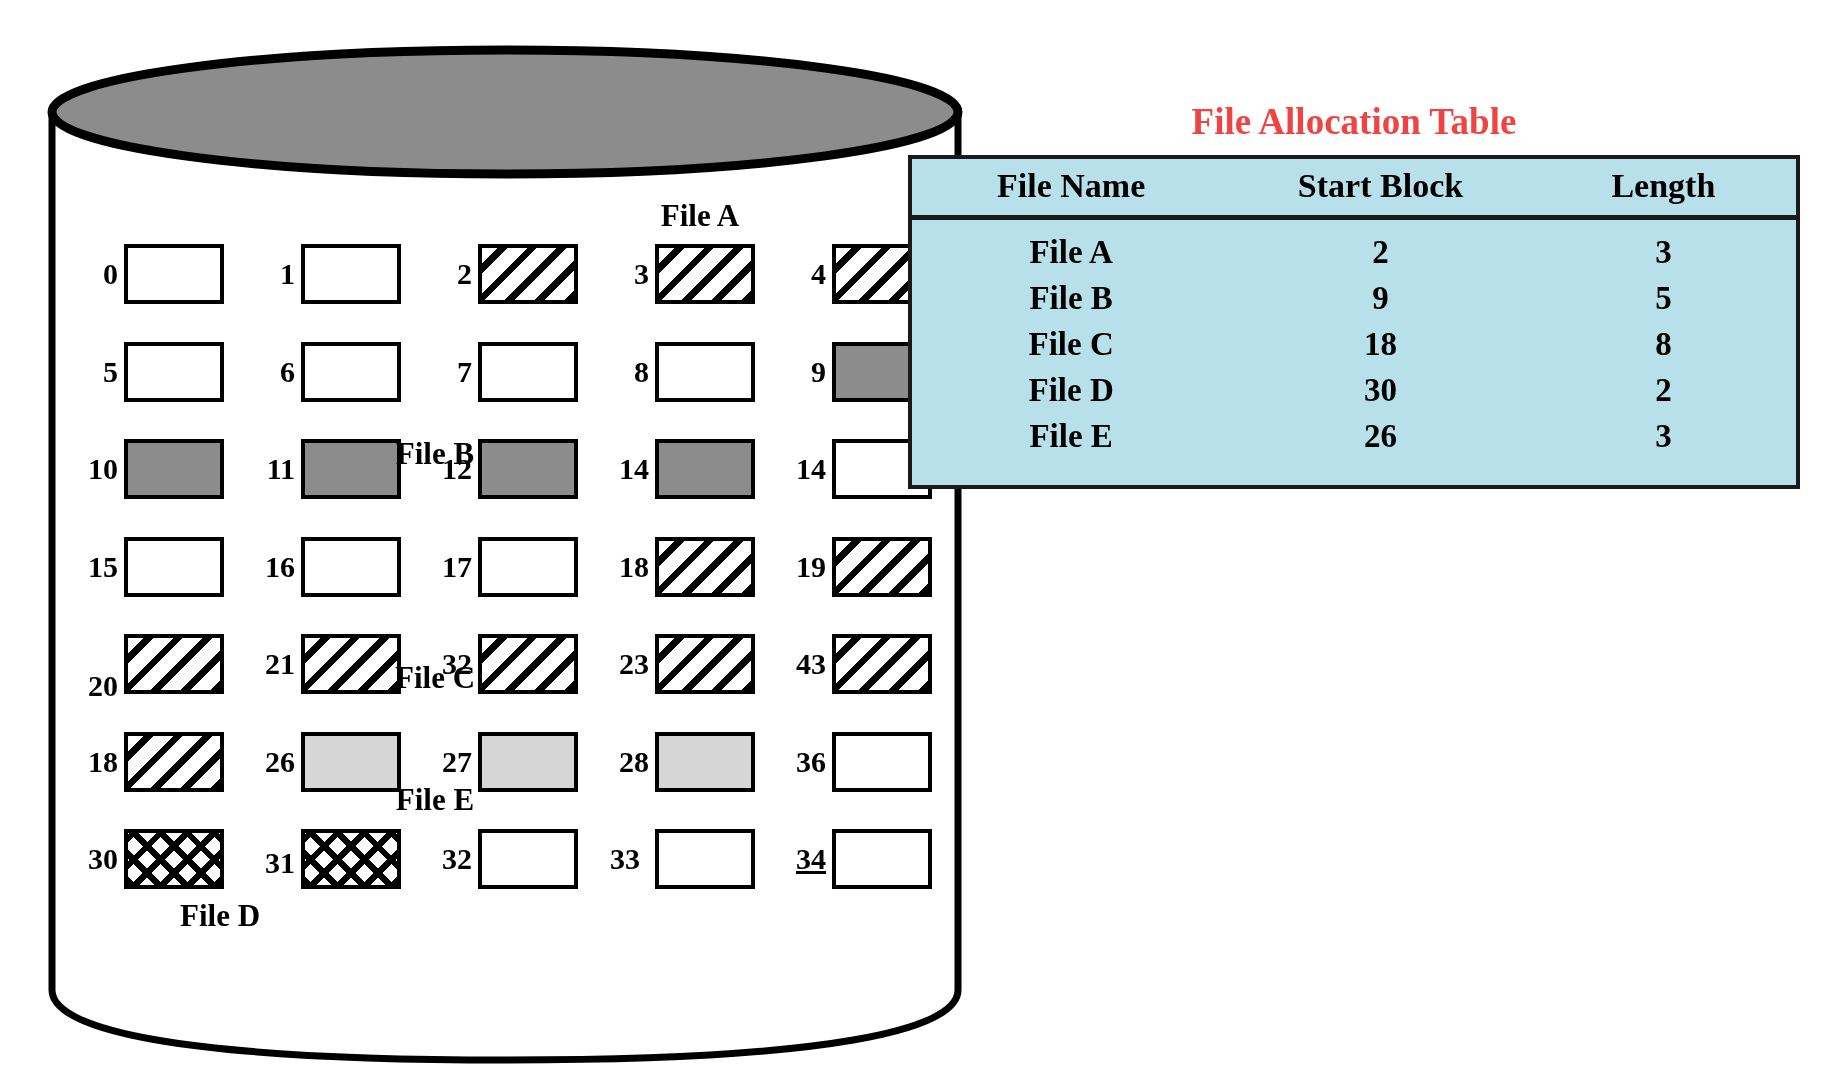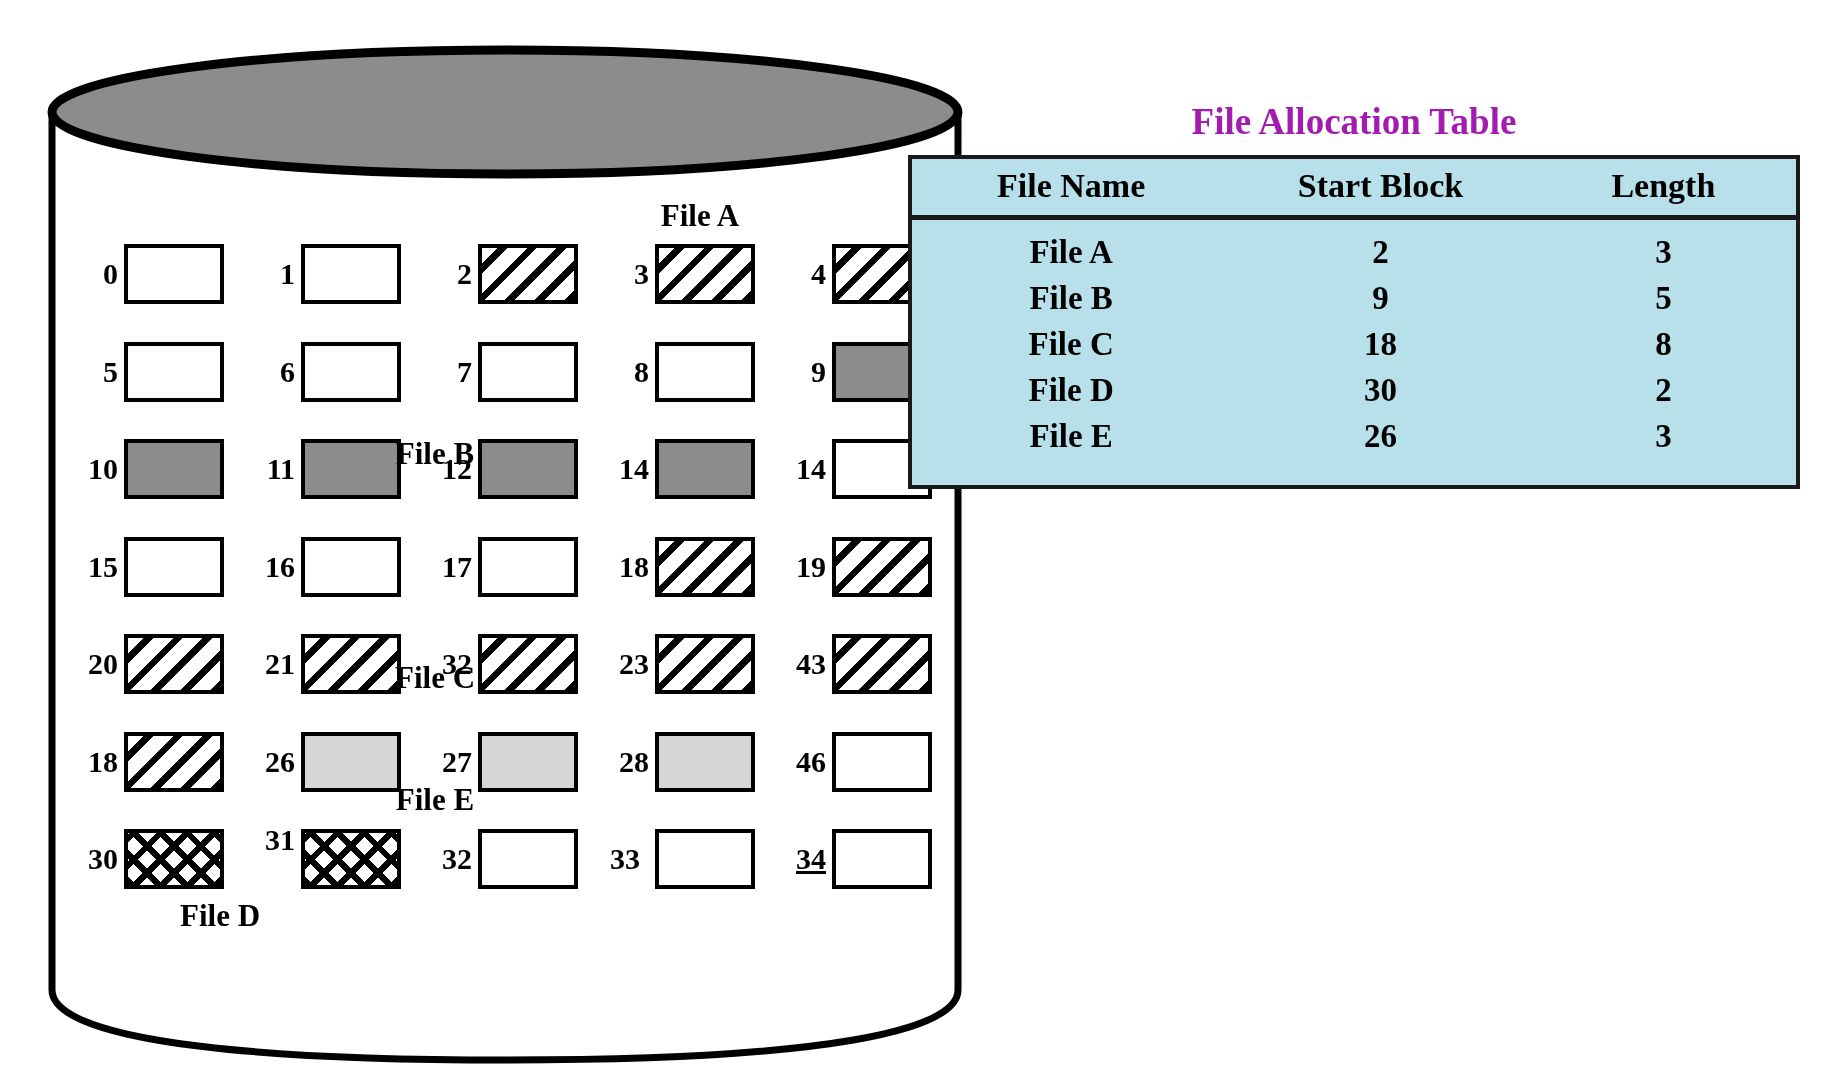--- a/index.html
+++ b/index.html
@@ -88,21 +88,21 @@
 
   
   .fat-title {
     position: absolute;
     left: 908px;
     top: 100px;
     width: 892px;
     text-align: center;
     font-size: 37px;
     font-weight: bold;
-    color: #a21caf;
+    color: #ef4444;
     font-family: "Liberation Serif", "DejaVu Serif", serif;
   }
   .fat-table-wrap {
     position: absolute;
     left: 908px;
     top: 155px;
     width: 892px;
     box-sizing: border-box;
     border: 4px solid #1a1a1a;
     background-color: #b8e0ea;
@@ -186,43 +186,43 @@
       <div class="block-num" style="left: 72px; top: 537px;">15</div>
       <div class="block-cell fill-empty" style="left: 124px; top: 537px; width: 100px; height: 60px;"></div>
       <div class="block-num" style="left: 249px; top: 537px;">16</div>
       <div class="block-cell fill-empty" style="left: 301px; top: 537px; width: 100px; height: 60px;"></div>
       <div class="block-num" style="left: 426px; top: 537px;">17</div>
       <div class="block-cell fill-empty" style="left: 478px; top: 537px; width: 100px; height: 60px;"></div>
       <div class="block-num" style="left: 603px; top: 537px;">18</div>
       <div class="block-cell fill-diag" style="left: 655px; top: 537px; width: 100px; height: 60px;"></div>
       <div class="block-num" style="left: 780px; top: 537px;">19</div>
       <div class="block-cell fill-diag" style="left: 832px; top: 537px; width: 100px; height: 60px;"></div>
-      <div class="block-num" style="left: 72px; top: 634px;">20</div>
+      <div class="block-num" style="left: 72px; top: 656px;">20</div>
       <div class="block-cell fill-diag" style="left: 124px; top: 634px; width: 100px; height: 60px;"></div>
       <div class="block-num" style="left: 249px; top: 634px;">21</div>
       <div class="block-cell fill-diag" style="left: 301px; top: 634px; width: 100px; height: 60px;"></div>
       <div class="block-num" style="left: 426px; top: 634px;">32</div>
       <div class="block-cell fill-diag" style="left: 478px; top: 634px; width: 100px; height: 60px;"></div>
       <div class="block-num" style="left: 603px; top: 634px;">23</div>
       <div class="block-cell fill-diag" style="left: 655px; top: 634px; width: 100px; height: 60px;"></div>
       <div class="block-num" style="left: 780px; top: 634px;">43</div>
       <div class="block-cell fill-diag" style="left: 832px; top: 634px; width: 100px; height: 60px;"></div>
       <div class="block-num" style="left: 72px; top: 732px;">18</div>
       <div class="block-cell fill-diag" style="left: 124px; top: 732px; width: 100px; height: 60px;"></div>
       <div class="block-num" style="left: 249px; top: 732px;">26</div>
       <div class="block-cell fill-light" style="left: 301px; top: 732px; width: 100px; height: 60px;"></div>
       <div class="block-num" style="left: 426px; top: 732px;">27</div>
       <div class="block-cell fill-light" style="left: 478px; top: 732px; width: 100px; height: 60px;"></div>
       <div class="block-num" style="left: 603px; top: 732px;">28</div>
       <div class="block-cell fill-light" style="left: 655px; top: 732px; width: 100px; height: 60px;"></div>
-      <div class="block-num" style="left: 780px; top: 732px;">46</div>
+      <div class="block-num" style="left: 780px; top: 732px;">36</div>
       <div class="block-cell fill-empty" style="left: 832px; top: 732px; width: 100px; height: 60px;"></div>
       <div class="block-num" style="left: 72px; top: 829px;">30</div>
       <div class="block-cell fill-cross" style="left: 124px; top: 829px; width: 100px; height: 60px;"></div>
-      <div class="block-num" style="left: 249px; top: 810px;">31</div>
+      <div class="block-num" style="left: 249px; top: 833px;">31</div>
       <div class="block-cell fill-cross" style="left: 301px; top: 829px; width: 100px; height: 60px;"></div>
       <div class="block-num" style="left: 426px; top: 829px;">32</div>
       <div class="block-cell fill-empty" style="left: 478px; top: 829px; width: 100px; height: 60px;"></div>
       <div class="block-num" style="left: 594px; top: 829px;">33</div>
       <div class="block-cell fill-empty" style="left: 655px; top: 829px; width: 100px; height: 60px;"></div>
       <div class="block-num" style="left: 780px; top: 829px; text-decoration: underline;">34</div>
       <div class="block-cell fill-empty" style="left: 832px; top: 829px; width: 100px; height: 60px;"></div>
     </div>
 
   <div class="file-caption" style="left:610px; top:198px; width:180px;">File A</div>

